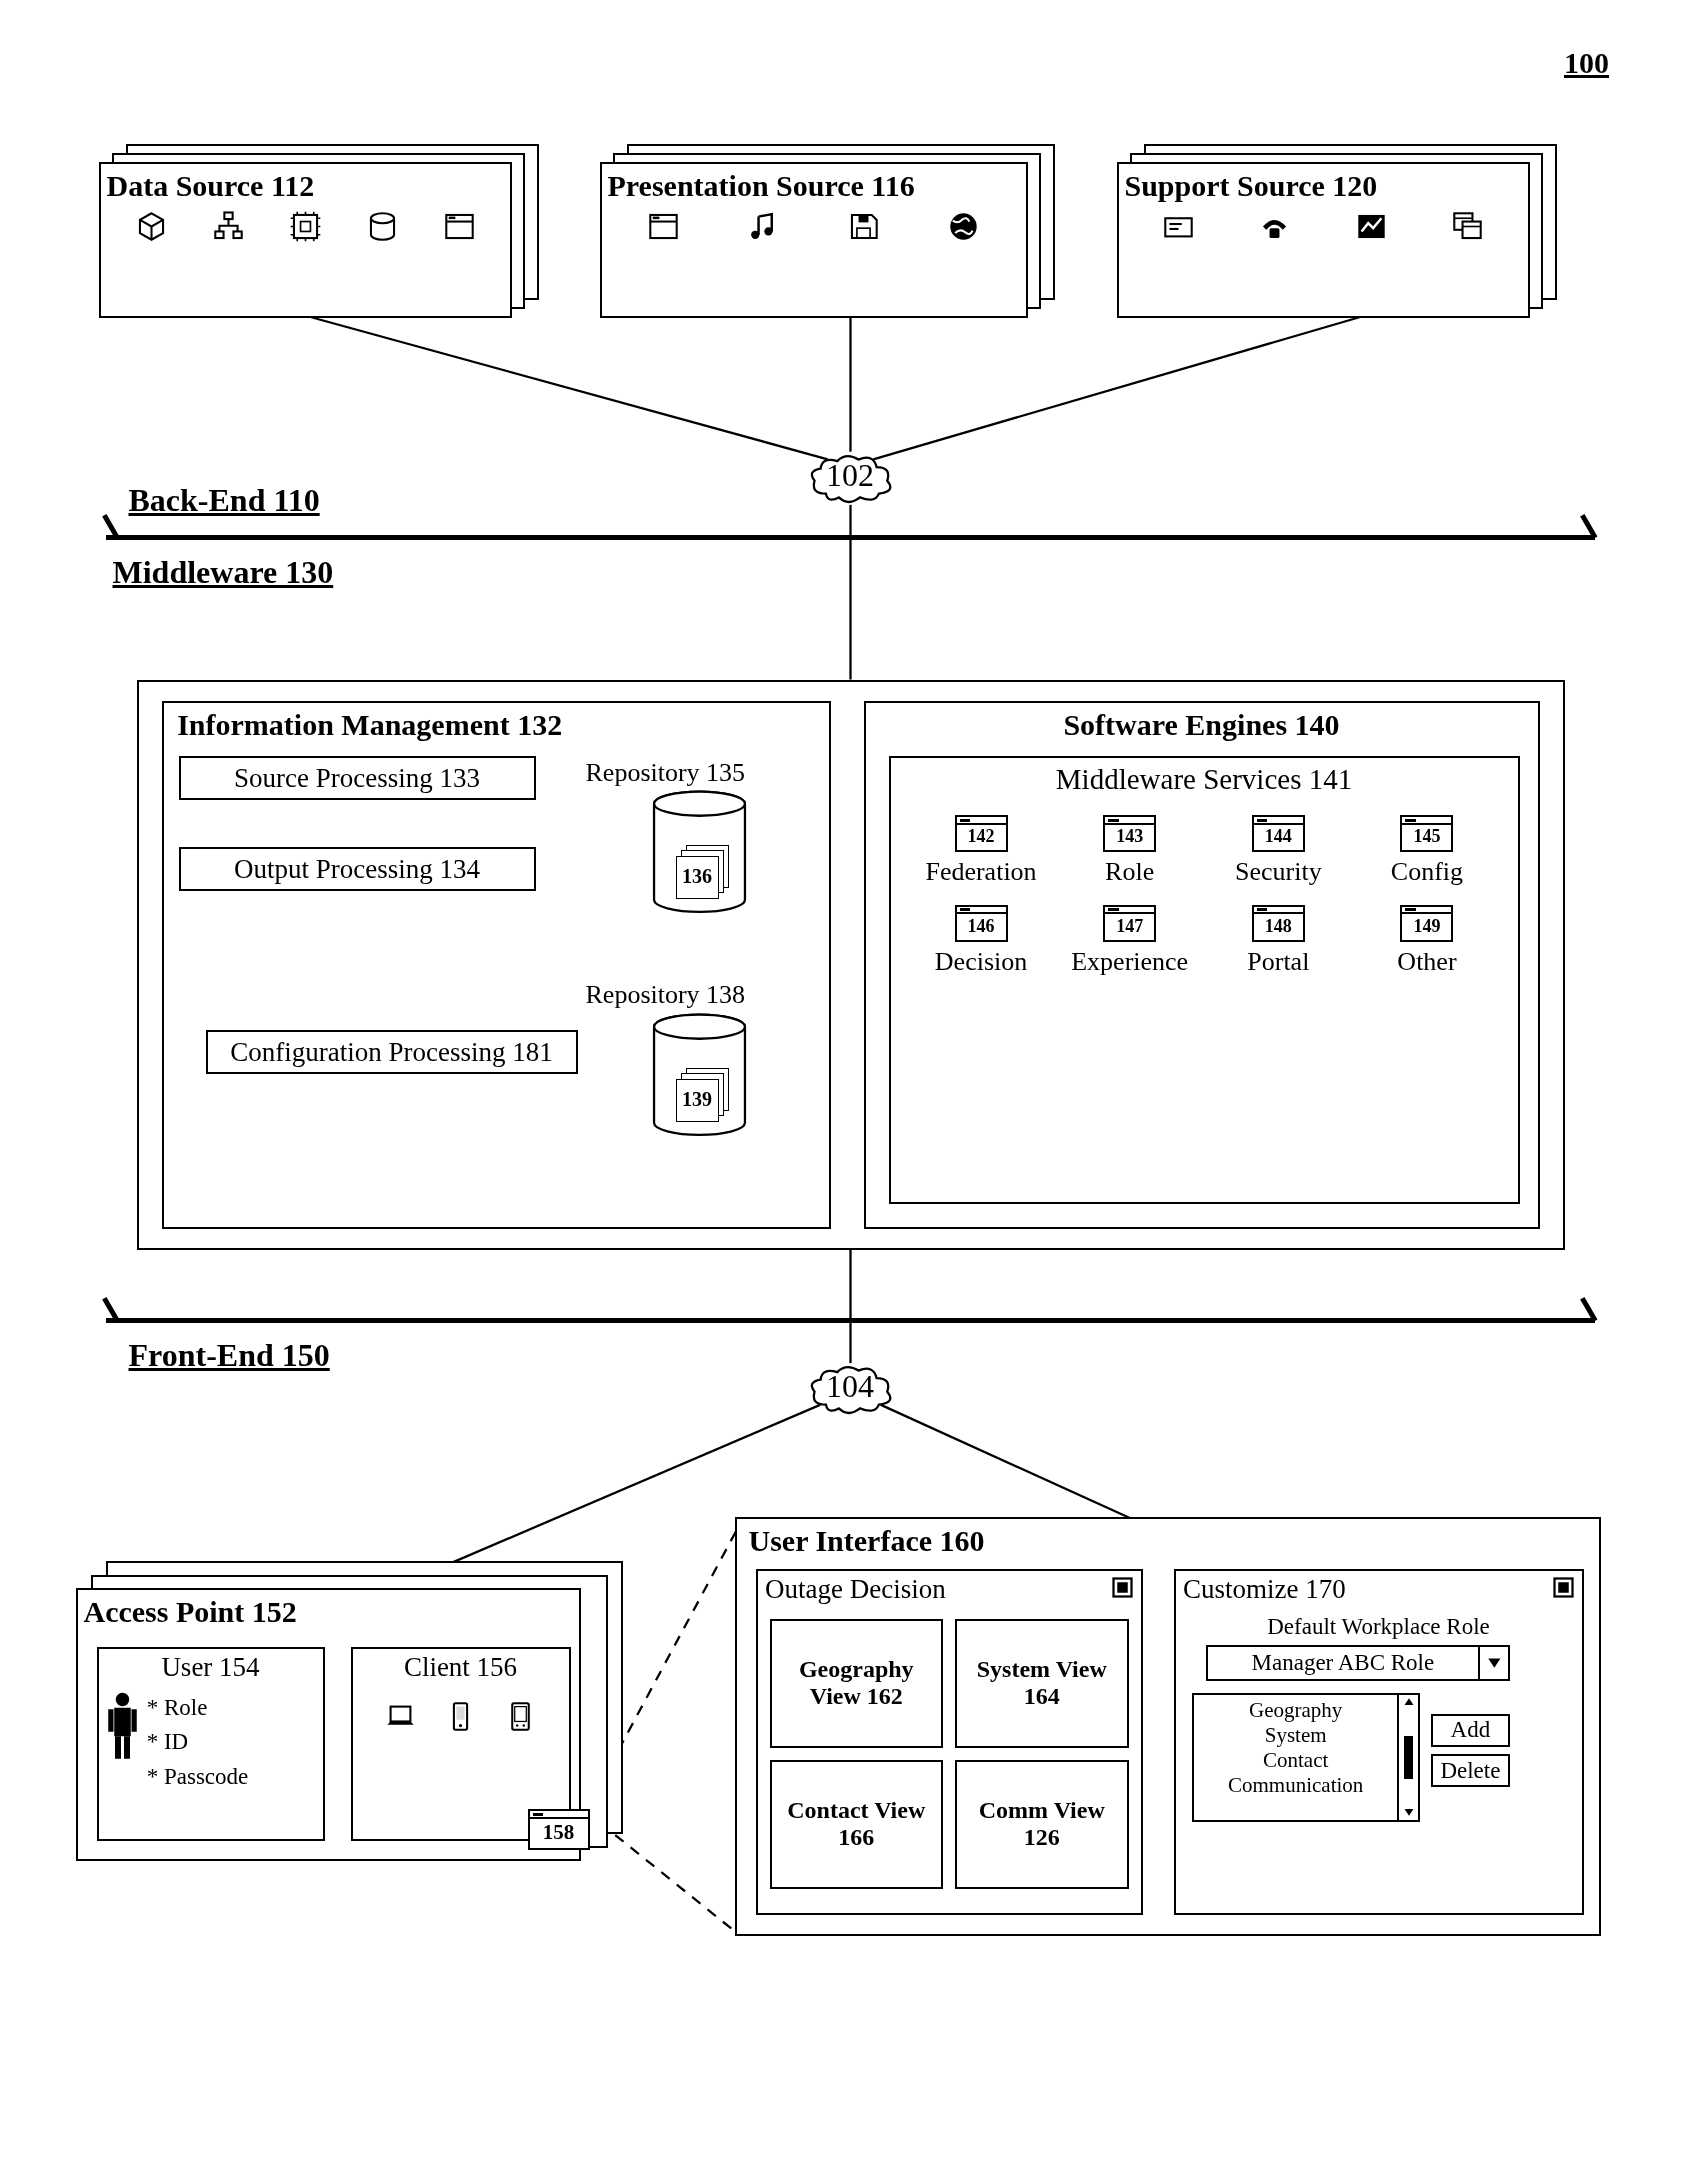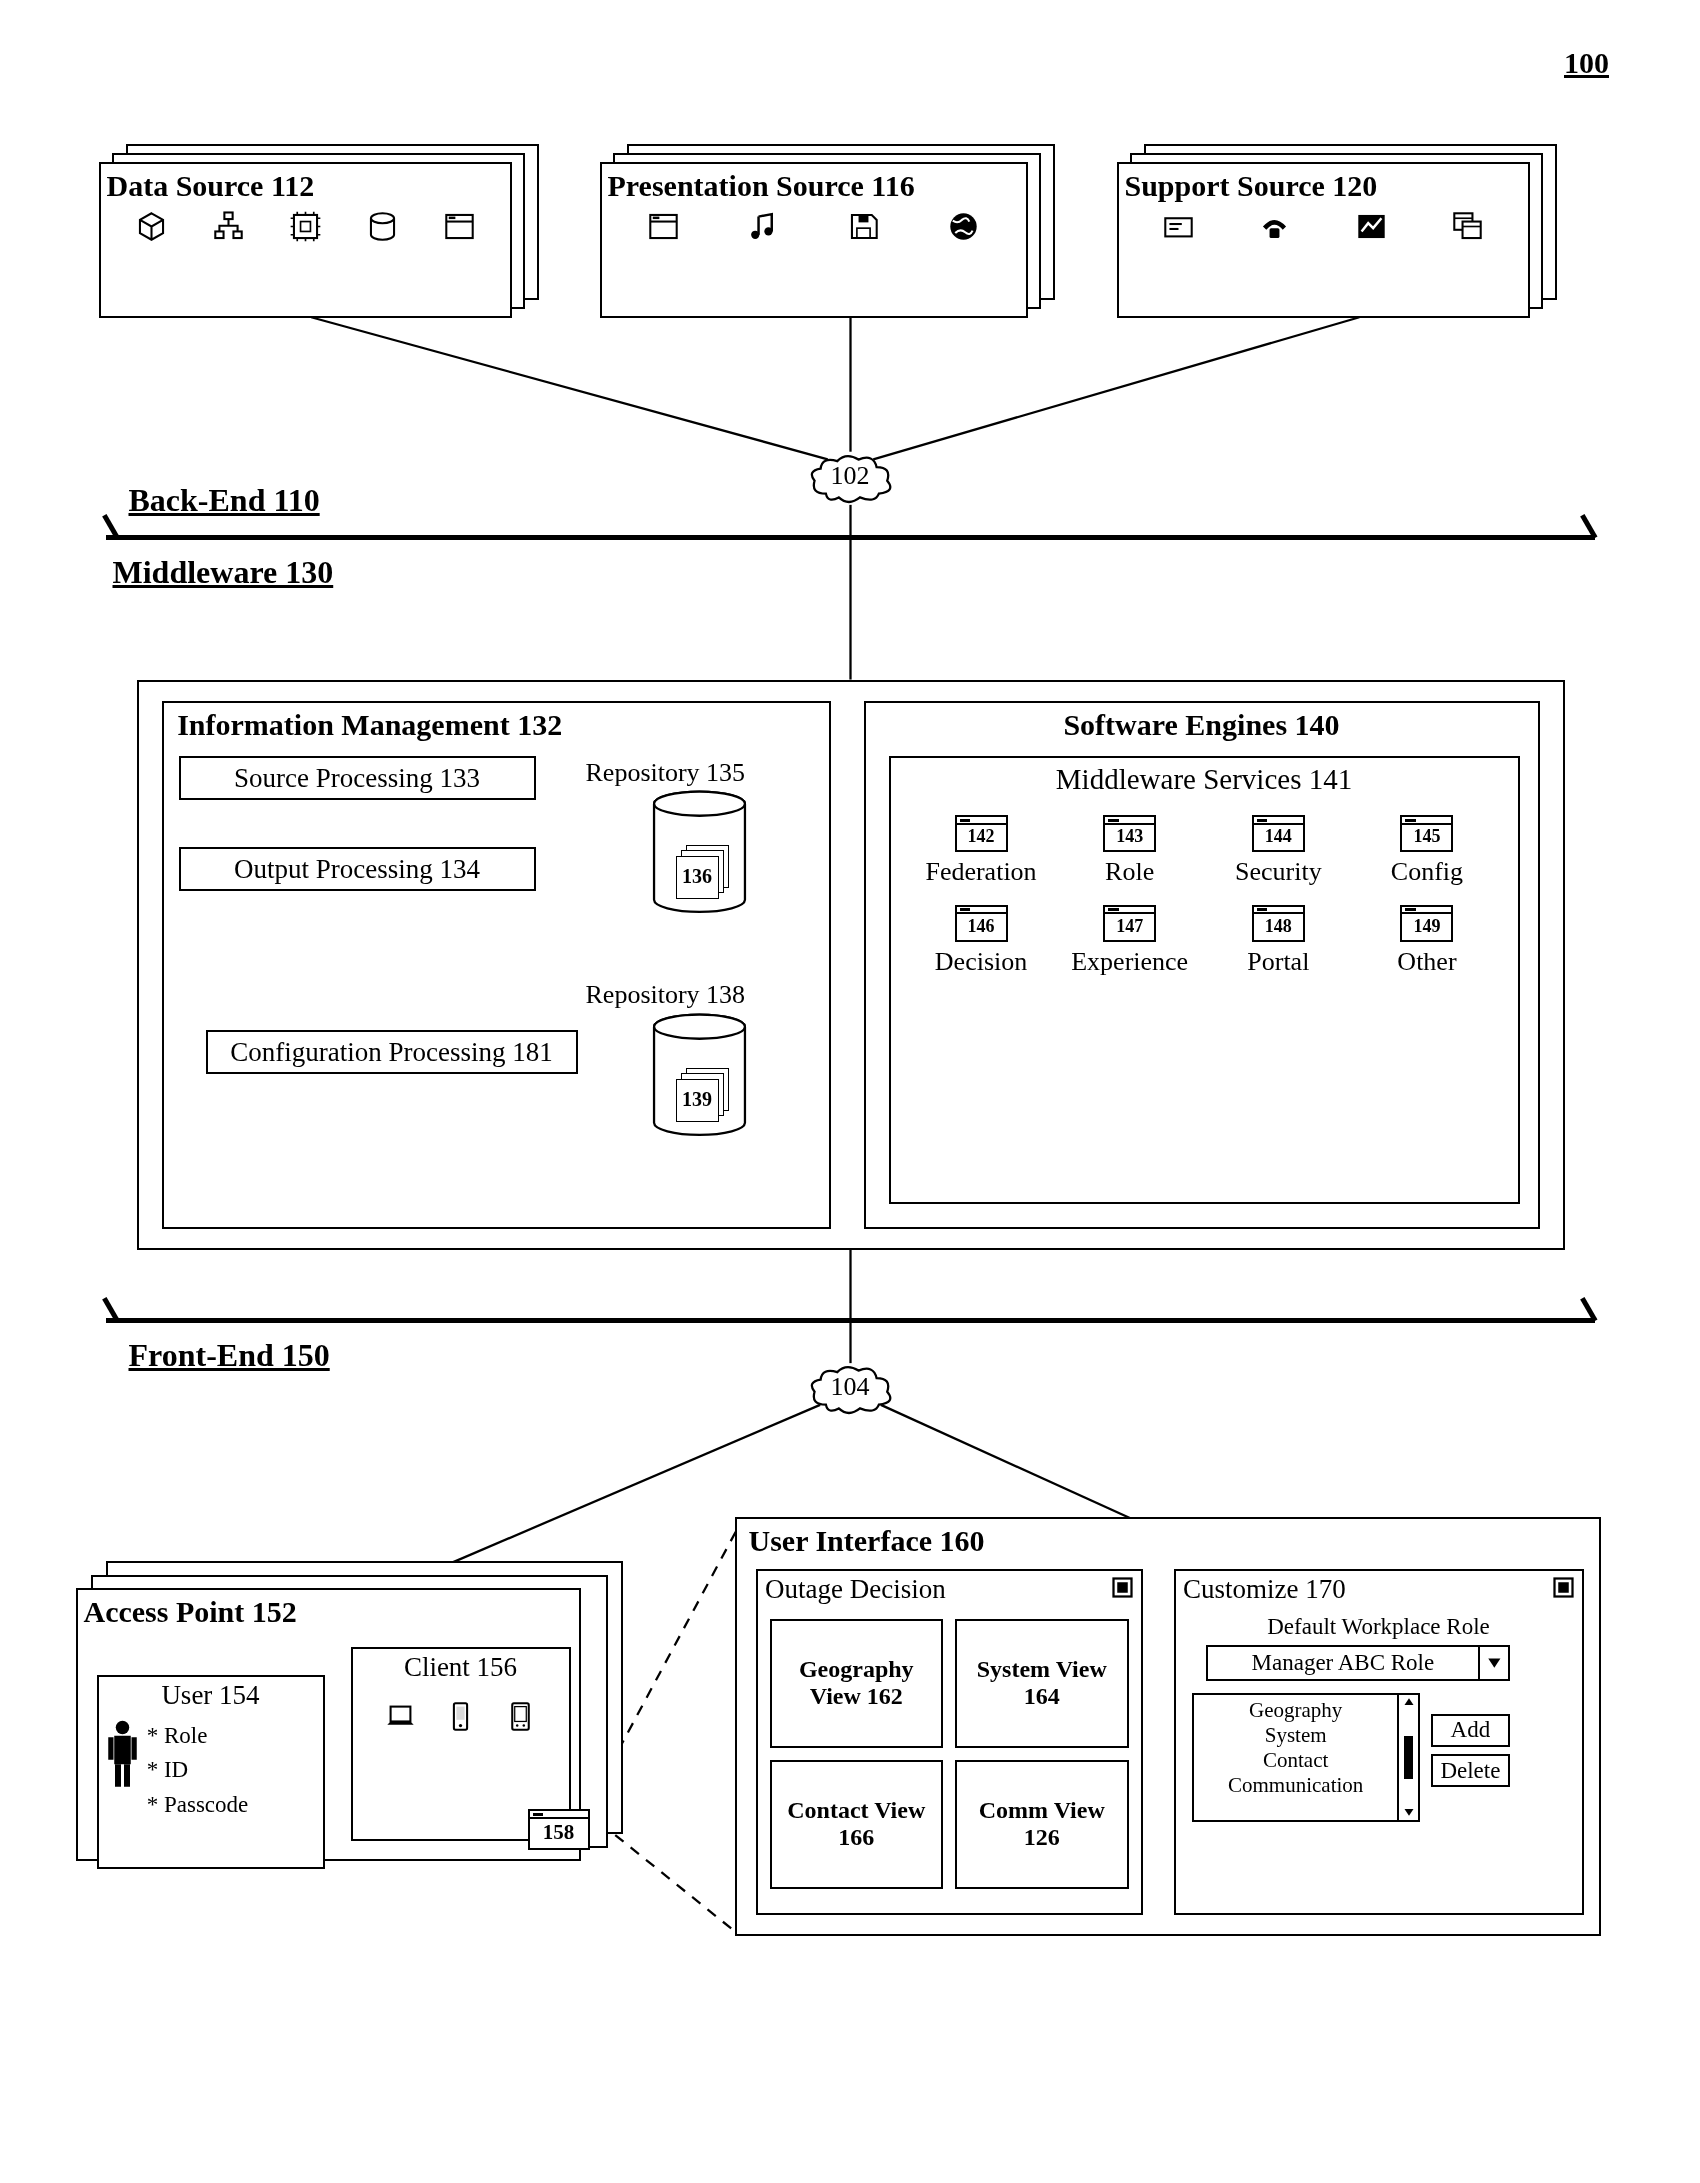--- a/index.html
+++ b/index.html
@@ -79,21 +79,21 @@
     padding: 4.6px 7.6px;
     text-align: center;
   }
   .label { font-size: 26px; }
   .small-label { font-size: 23px; }
   .cloud {
     position: absolute;
     width: 87px;
     height: 53px;
     text-align: center;
-    font-size: 26px;
+    font-size: 32px;
     line-height: 47px;
   }
   .cloud svg { position: absolute; top: 0; left: 0; }
   .cloud span { position: relative; z-index: 2; }
   .cylinder {
     position: absolute;
     width: 99px;
   }
   .mini-window {
     border: 2.3px solid #000;
@@ -379,21 +379,21 @@
       </svg>
   <span>104</span>
 </div>
 
 <div class="stack" style="left:23px; top:1531px; width:562px; height:300px;">
   <div class="stack-page" style="left:30px; top:0; width:517px; height:273px;"></div>
   <div class="stack-page" style="left:15px; top:13.7px; width:517px; height:273px;"></div>
   <div class="stack-page" style="left:0; top:27px; width:505px; height:273px;">
     <div class="title">Access Point 152</div>
 
-    <div class="box" style="left:19px; top:57px; width:228px; height:194px; text-align:left;margin-top:28px;">
+    <div class="box" style="left:19px; top:57px; width:228px; height:194px; text-align:left;">
       <div style="font-size:27px; text-align:center; padding:3px;">User 154</div>
       <div style="display:flex; align-items:flex-start; padding:4.6px 7.6px;">
         <span style="margin-right:7.6px;"><svg width="33" height="71" viewBox="0 0 44 94">
                 <circle cx="22" cy="11" r="9" fill="#000"></circle>
                 <rect x="11" y="22" width="22" height="38" fill="#000"></rect>
                 <rect x="3" y="24" width="7" height="30" fill="#000"></rect>
                 <rect x="34" y="24" width="7" height="30" fill="#000"></rect>
                 <rect x="12" y="60" width="8" height="30" fill="#000"></rect>
                 <rect x="24" y="60" width="8" height="30" fill="#000"></rect>
               </svg></span>

